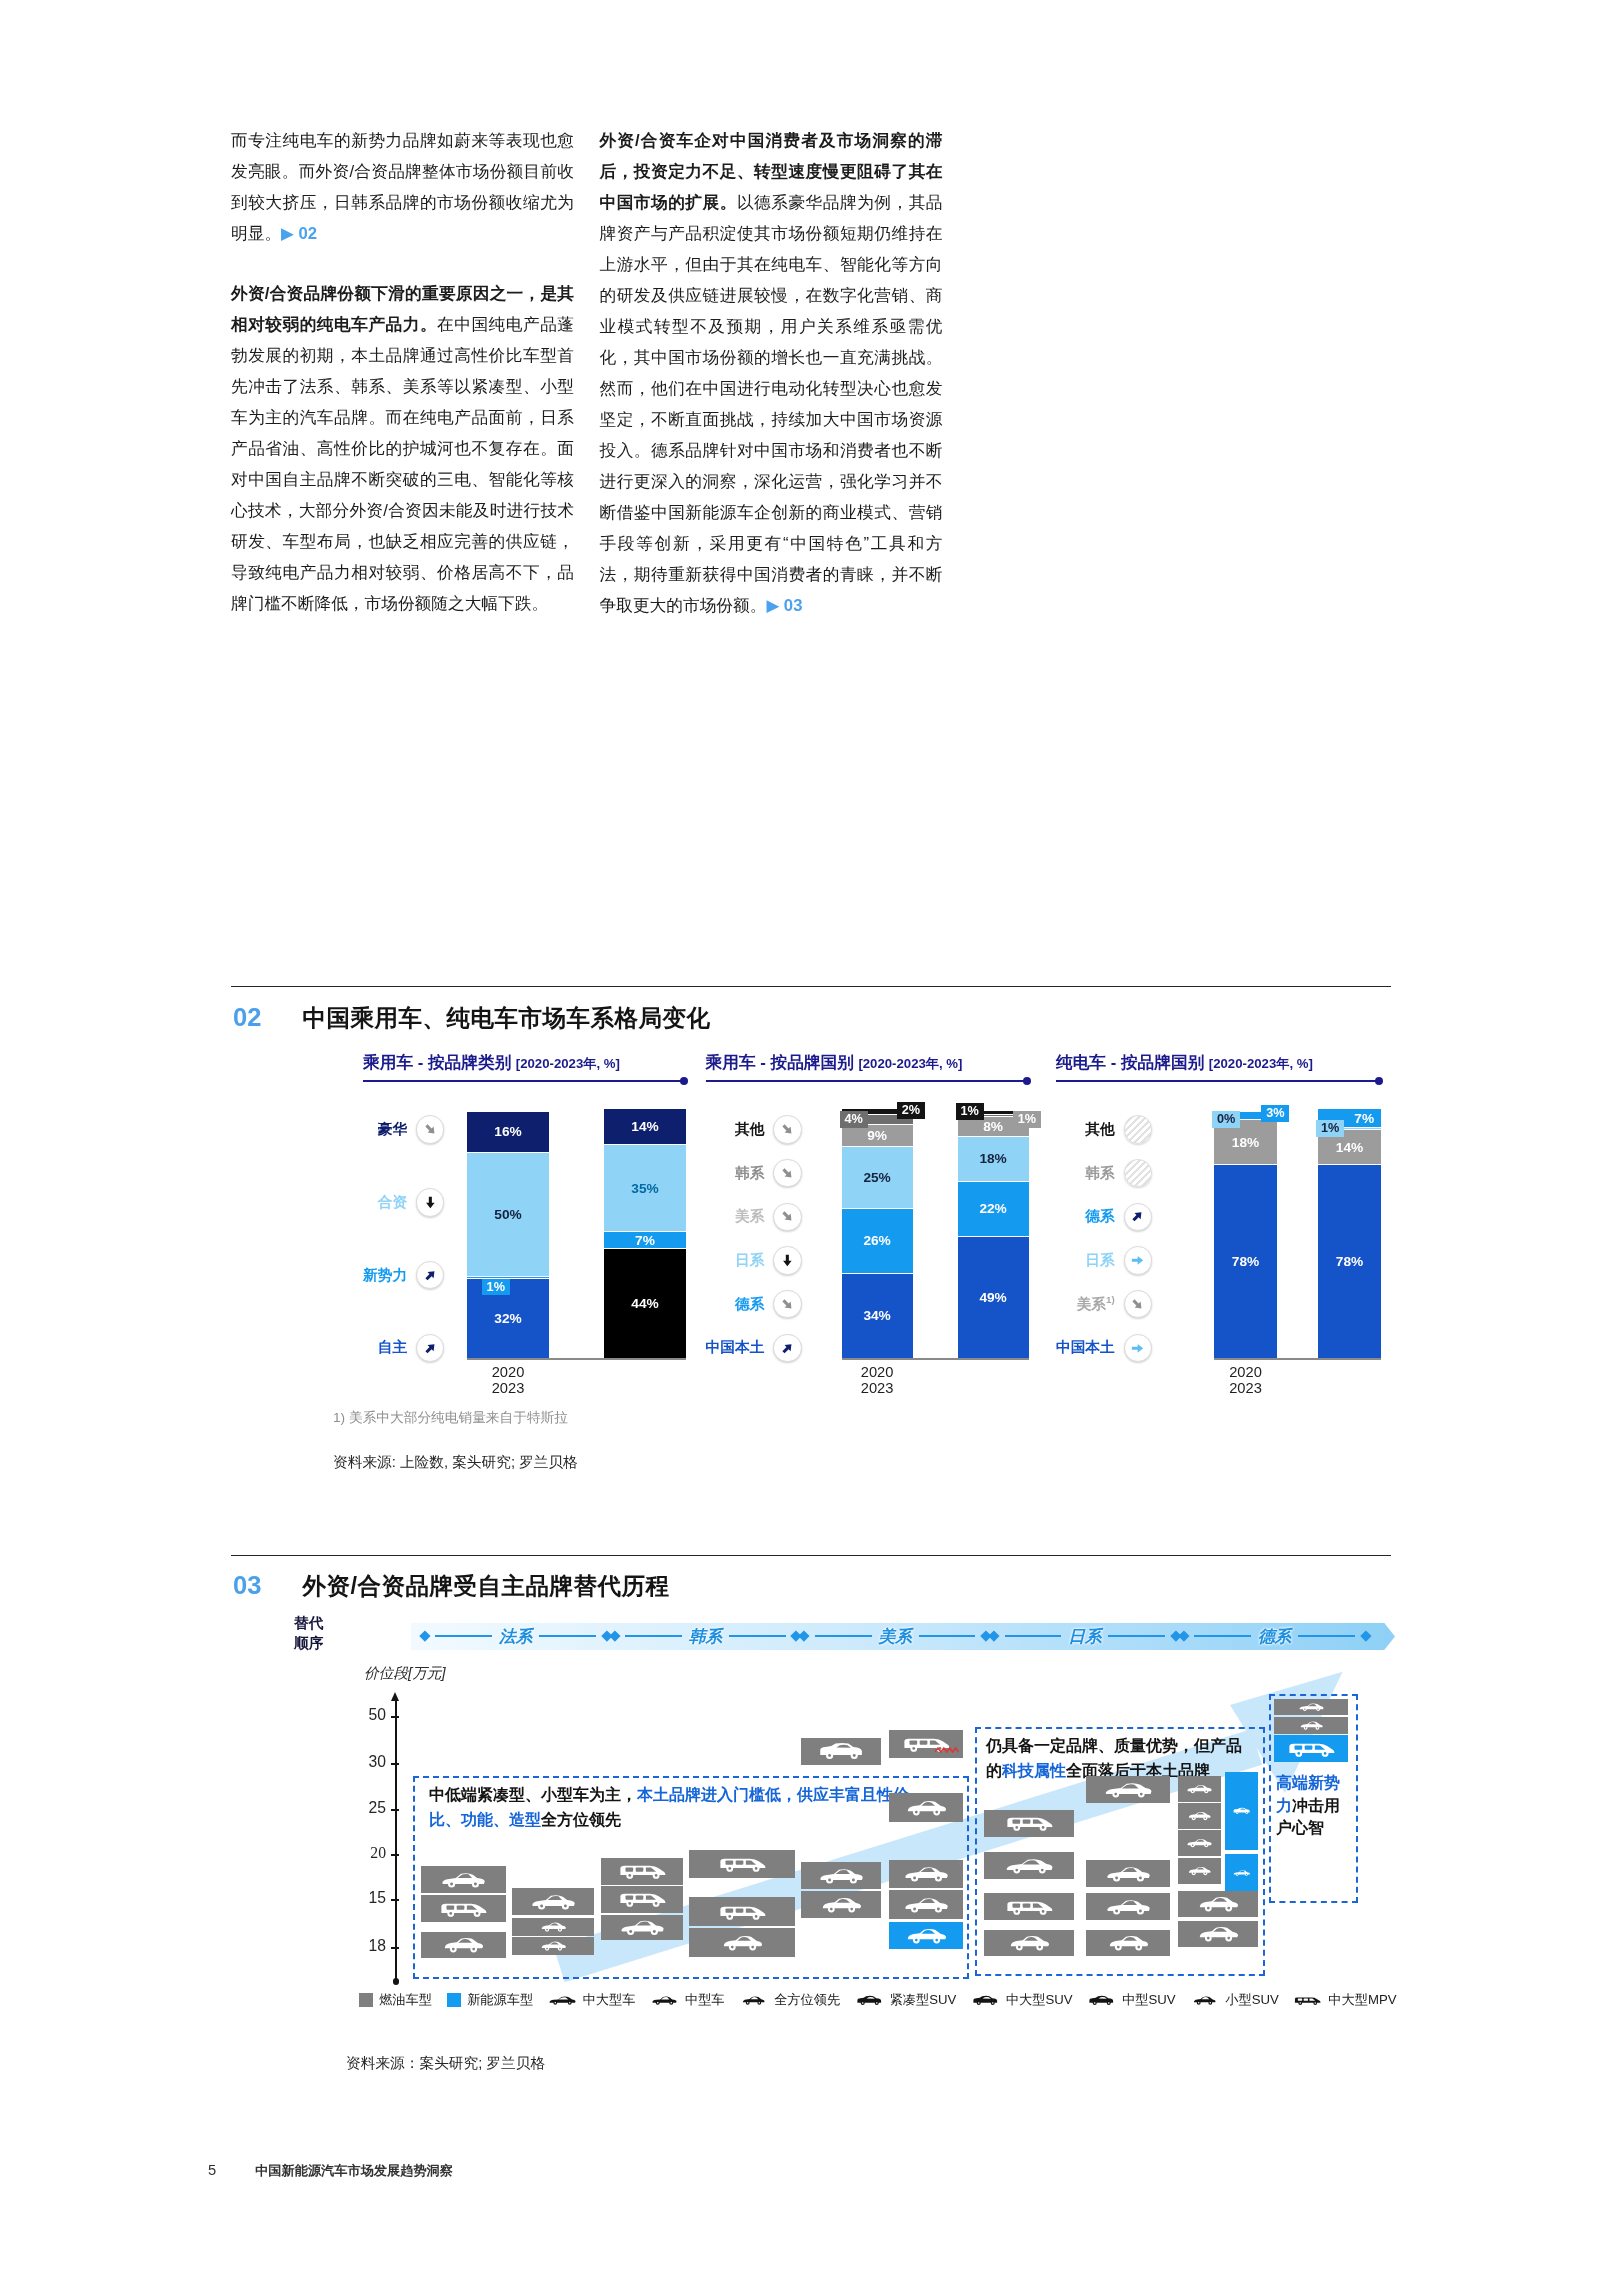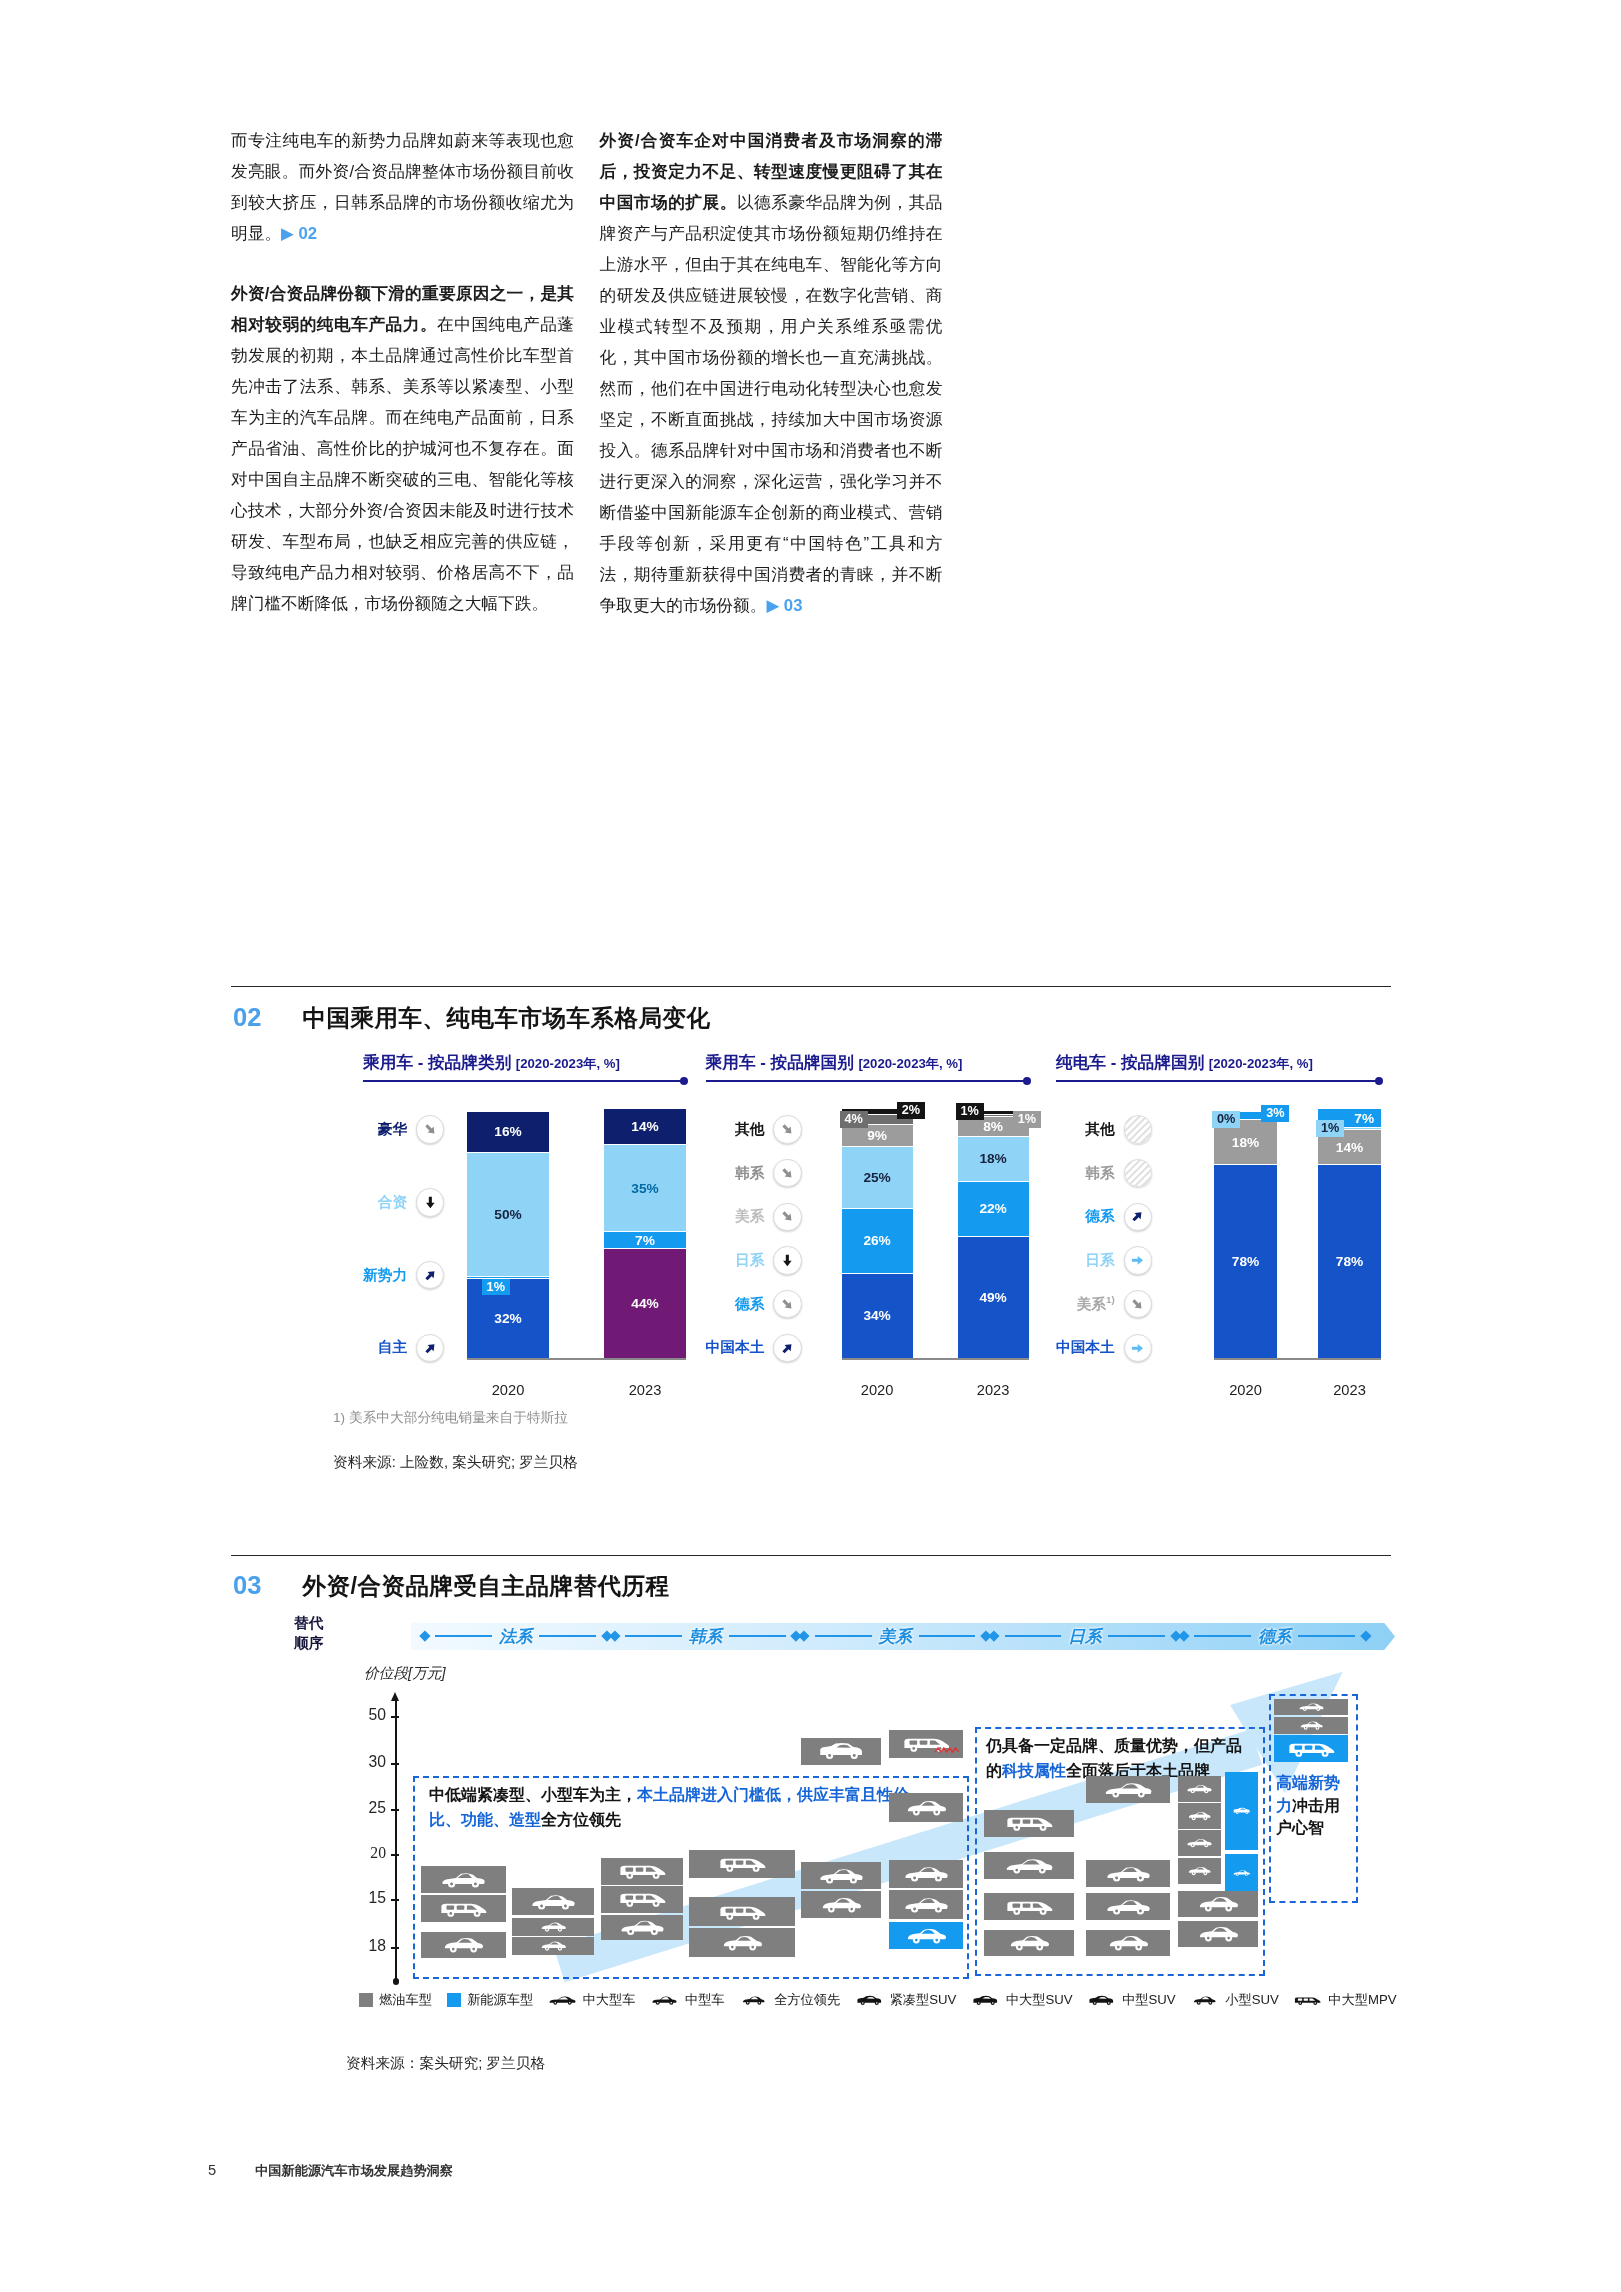--- a/index.html
+++ b/index.html
@@ -39,21 +39,21 @@
   .trend-circle.hatch{background:repeating-linear-gradient(135deg,#e2e2e2 0 2px,#ffffff 2px 4.9px);}
   .bars-zone{margin-left:auto;display:flex;flex-direction:column;}
   .bars-row{display:flex;align-items:flex-end;}
   .bar{position:relative;display:flex;flex-direction:column;}
   .seg{position:relative;display:flex;align-items:center;justify-content:center;}
   .seg.gap{border-top:1.5px solid #ffffff;}
   .seg .seg-label{font-size:13.7px;font-weight:700;}
   .seg.align-right{justify-content:flex-end;padding-right:6.9px;box-sizing:border-box;}
   .chip{position:absolute;z-index:3;font-size:12.7px;font-weight:700;line-height:14.7px;padding:1px 4.9px;white-space:nowrap;}
   .baseline{height:2px;background:#8a8a8a;margin-top:0;}
-  .year-row{display:flex;margin-top:22px;}
+  .year-row{display:flex;margin-top:4px;flex-direction:column;}
   .year-lab{font-size:14.7px;color:#1f1f1f;text-align:center;}
   .foot-note{position:absolute;left:333px;font-size:13.7px;color:#8f8f8f;}
   .source-line{position:absolute;left:333px;font-size:14.7px;color:#262626;}
   
   .diagram{position:absolute;top:1607px;left:231px;width:1166px;height:470px;}
   .seq-label{position:absolute;left:63px;top:5.9px;font-size:14.7px;font-weight:700;color:#16163c;line-height:20.6px;white-space:pre-line;}
   .band{position:absolute;left:180px;top:15.7px;width:984px;height:27.4px;
         background:linear-gradient(90deg,#f2faff 0%,#cdeafc 45%,#8ed0f6 100%);
         clip-path:polygon(0 0,calc(100% - 19.6px) 0,calc(100% - 19.6px) -40%,100% 50%,calc(100% - 19.6px) 140%,calc(100% - 19.6px) 100%,0 100%);
         display:flex;align-items:center;padding:0 25.5px 0 9.8px;box-sizing:border-box;}
@@ -163,21 +163,21 @@
               <div class="bar" style="width: 82px; margin-right: 0px;">
                 <div class="seg" style="height: 35px; background: rgb(13, 31, 109);">
                   <span class="seg-label" style="color: rgb(255, 255, 255);">14%</span>
                 </div>
                 <div class="seg gap" style="height: 86px; background: rgb(143, 211, 247);">
                   <span class="seg-label" style="color: #0369a1;">35%</span>
                 </div>
                 <div class="seg gap" style="height: 16px; background: rgb(20, 155, 240);">
                   <span class="seg-label" style="color: rgb(255, 255, 255);">7%</span>
                 </div>
-                <div class="seg gap" style="height: 109px; background: #701a75;">
+                <div class="seg gap" style="height: 109px; background: #000000;">
                   <span class="seg-label" style="color: rgb(255, 255, 255);">44%</span>
                 </div>
               </div>
             </div>
             <div class="baseline"></div>
             <div class="year-row">
               <span class="year-lab" style="width: 82px; margin-right: 55px;">2020</span>
               <span class="year-lab" style="width: 82px; margin-right: 0px;">2023</span>
             </div>
           </div>

